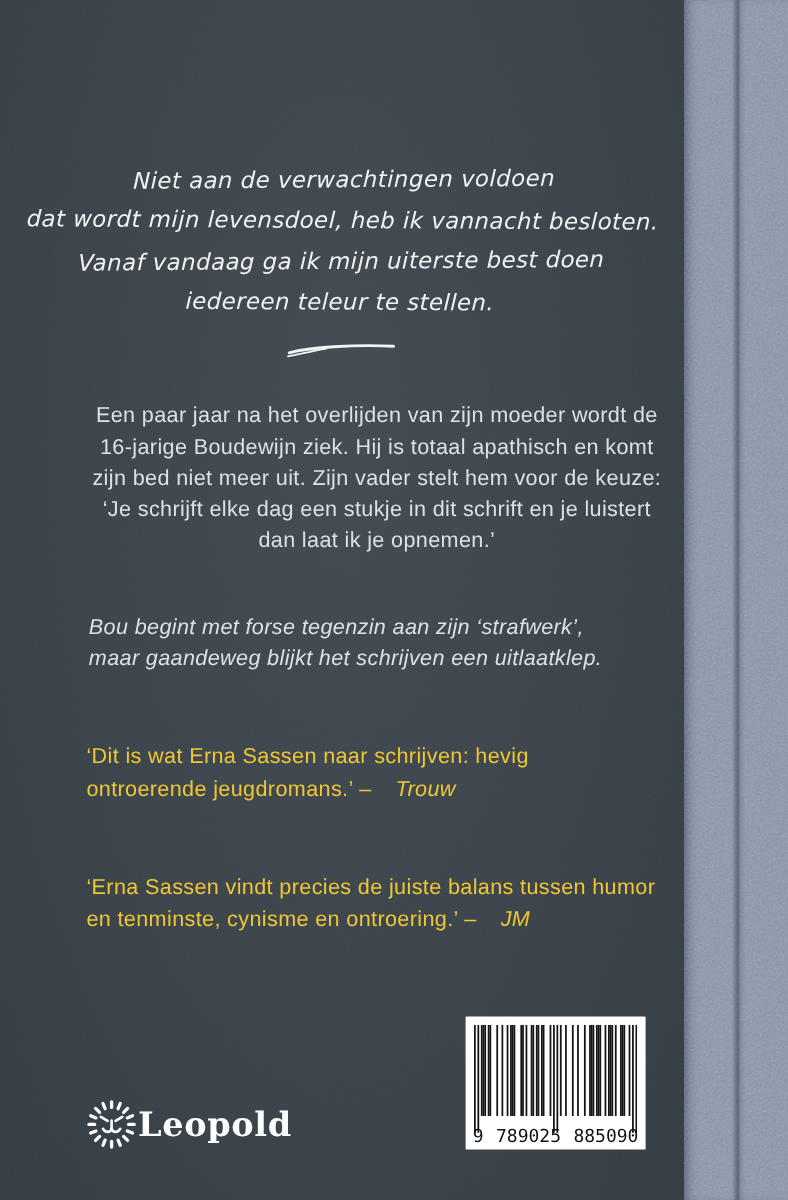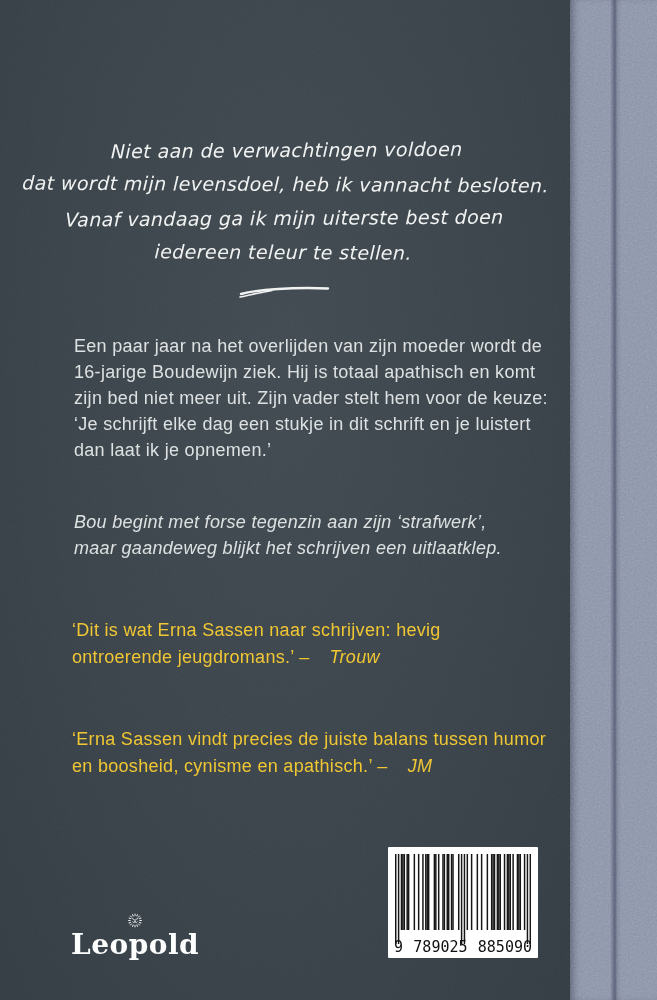--- a/index.html
+++ b/index.html
@@ -30,37 +30,37 @@
   .handwritten div:nth-child(even){ transform:rotate(.3deg); }
 
   .divider { position:absolute; left:236px; top:281px; }
 
   
   .body-text {
     position:absolute; left:74px; width:480px;
     color:#dde1e2; font-size:18px; line-height:26px; letter-spacing:.3px;
     font-weight:300;
   }
-  .para1 { top:333px; }
+  .para1 { top:333px;text-align:center; }
   .para2 { top:509px;font-style:italic; }
 
   
   .quote {
     position:absolute; left:72px; width:480px;
     color:#f0c733; font-size:18px; line-height:27px; letter-spacing:.3px;
     font-weight:500;
   }
   .q1 { top:617px; }
   .q2 { top:726px; }
   .quote .src { font-style:italic; margin-left:20px; }
 
   
   .publisher {
     position:absolute; left:71px; top:913px; height:48px;
-    display:flex; align-items:center; gap:0; color:#fcfdfd;flex-direction:column;
+    display:flex; align-items:center; gap:0; color:#fcfdfd;
   }
   .publisher .wordmark {
     font-family:"DejaVu Serif", serif; font-weight:bold;
     font-size:28px; letter-spacing:.5px;
   }
 
   
   .barcode {
     position:absolute; left:388px; top:847px; width:150px; height:111px;
     background:#ffffff; border-radius:1px;
@@ -125,21 +125,21 @@
         <div>maar gaandeweg blijkt het schrijven een uitlaatklep.</div>
       </div>
 
     <div class="quote q1">
       <div>‘Dit is wat Erna Sassen naar schrijven: hevig</div>
       <div><span>ontroerende jeugdromans.’ –</span><span class="src">Trouw</span></div>
     </div>
 
     <div class="quote q2">
       <div>‘Erna Sassen vindt precies de juiste balans tussen humor</div>
-      <div><span>en boosheid, cynisme en apathisch.’ –</span><span class="src">JM</span></div>
+      <div><span>en tenminste, cynisme en ontroering.’ –</span><span class="src">JM</span></div>
     </div>
 
     <div class="publisher">
       <svg class="lion" width="44" height="44" viewBox="-21 -21 42 42">
         <g stroke="#fcfdfd" stroke-width="2.6" stroke-linecap="round">
           <line x1="0" y1="-13.5" x2="0" y2="-18"></line>
           <line x1="0" y1="-13.5" x2="0" y2="-18" transform="rotate(22.5)"></line>
           <line x1="0" y1="-13.5" x2="0" y2="-18" transform="rotate(45)"></line>
           <line x1="0" y1="-13.5" x2="0" y2="-18" transform="rotate(67.5)"></line>
           <line x1="0" y1="-13.5" x2="0" y2="-18" transform="rotate(90)"></line>

